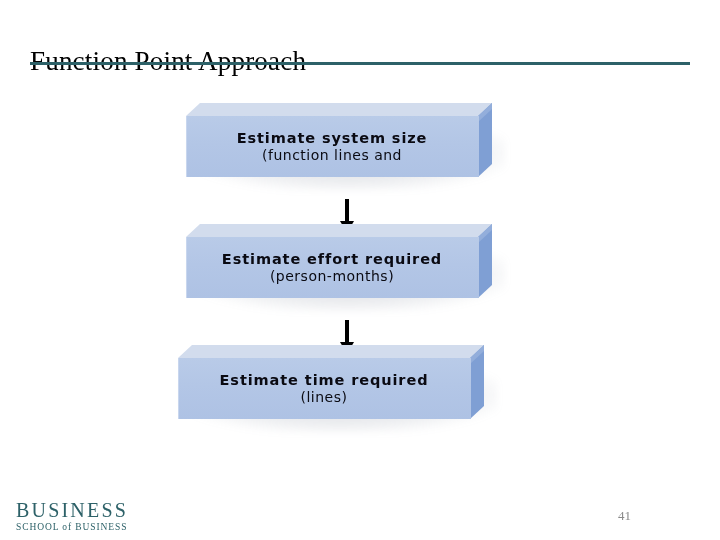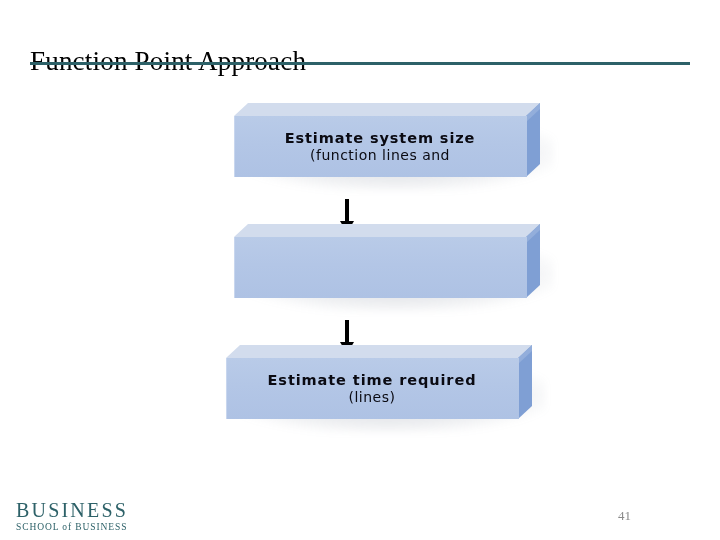--- a/index.html
+++ b/index.html
@@ -42,21 +42,20 @@
     left: 0;
     top: 0;
     width: 720px;
     height: 540px;
   }
 
   .flow-box {
     position: absolute;
     width: 306px;
     height: 74px;
-    margin-left: 48px;
   }
   
   .box-shadow {
     position: absolute;
     left: 4px;
     top: 12px;
     width: 316px;
     height: 76px;
     background: radial-gradient(ellipse at 50% 50%, rgba(110,120,140,0.30) 0%, rgba(110,120,140,0.12) 55%, rgba(255,255,255,0) 78%);
     filter: blur(3px);
@@ -193,20 +192,24 @@
   <div class="flow-box" style="left:186px; top:224px;">
     <div class="box-shadow"></div>
     <div class="box-top">
       <svg width="306" height="74" viewBox="0 0 306 74">
         <polygon points="0,13 14,0 306,0 292,13" fill="#d2dced"></polygon>
         <polygon points="292,13 306,0 306,61 292,74" fill="#7f9fd4"></polygon>
         <polygon points="292,13 306,0 306,6 292,19" fill="#93aedb"></polygon>
       </svg>
     </div>
     <div class="box-face"></div>
+    <div class="box-label">
+      <div class="label-main">Estimate effort required</div>
+      <div class="label-sub">(person-months)</div>
+    </div>
   </div>
 
   <div class="flow-arrow" style="left:337px; top:320px;">
     <div class="arrow-stem"></div>
     <div class="arrow-head"></div>
   </div>
 
   <div class="flow-box" style="left:178px; top:345px;">
     <div class="box-shadow"></div>
     <div class="box-top">

